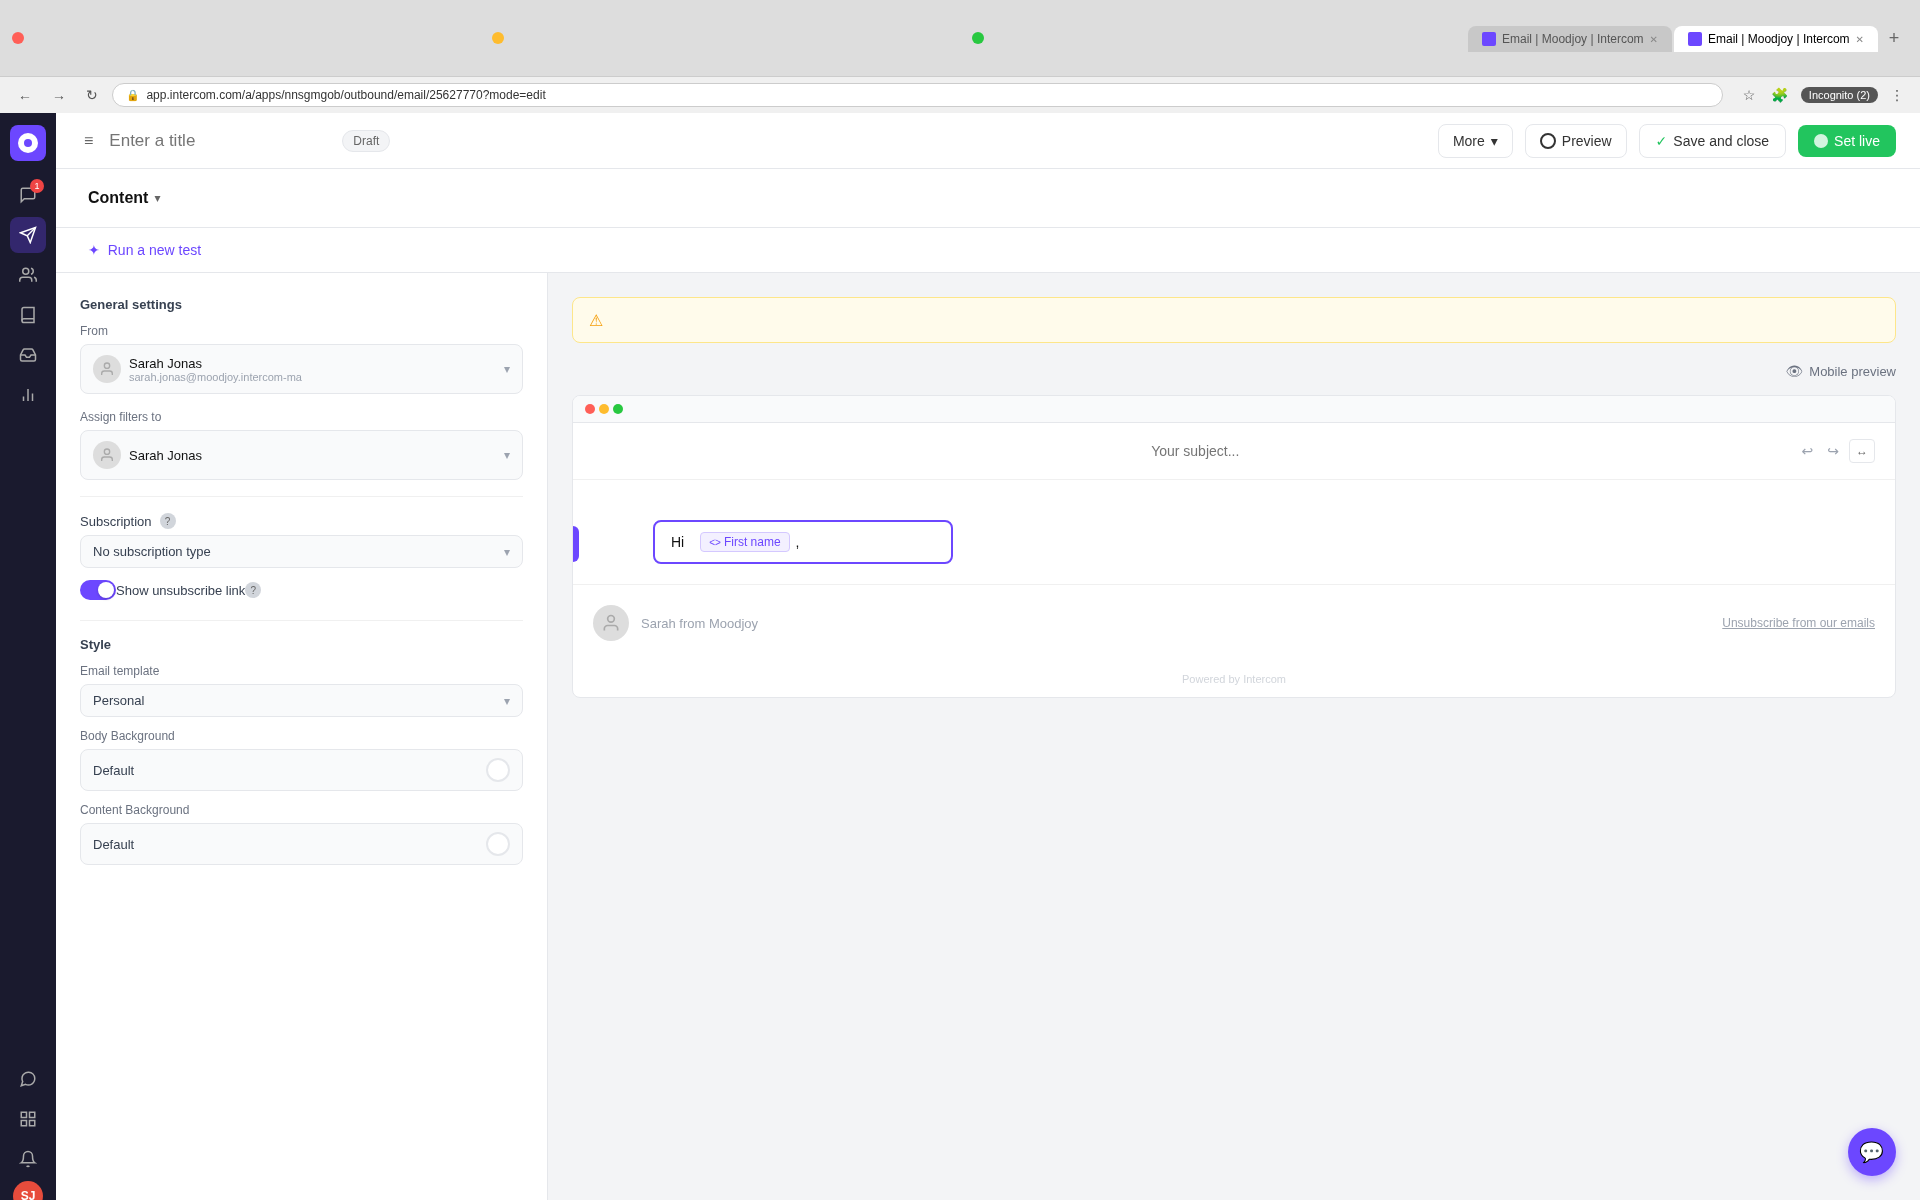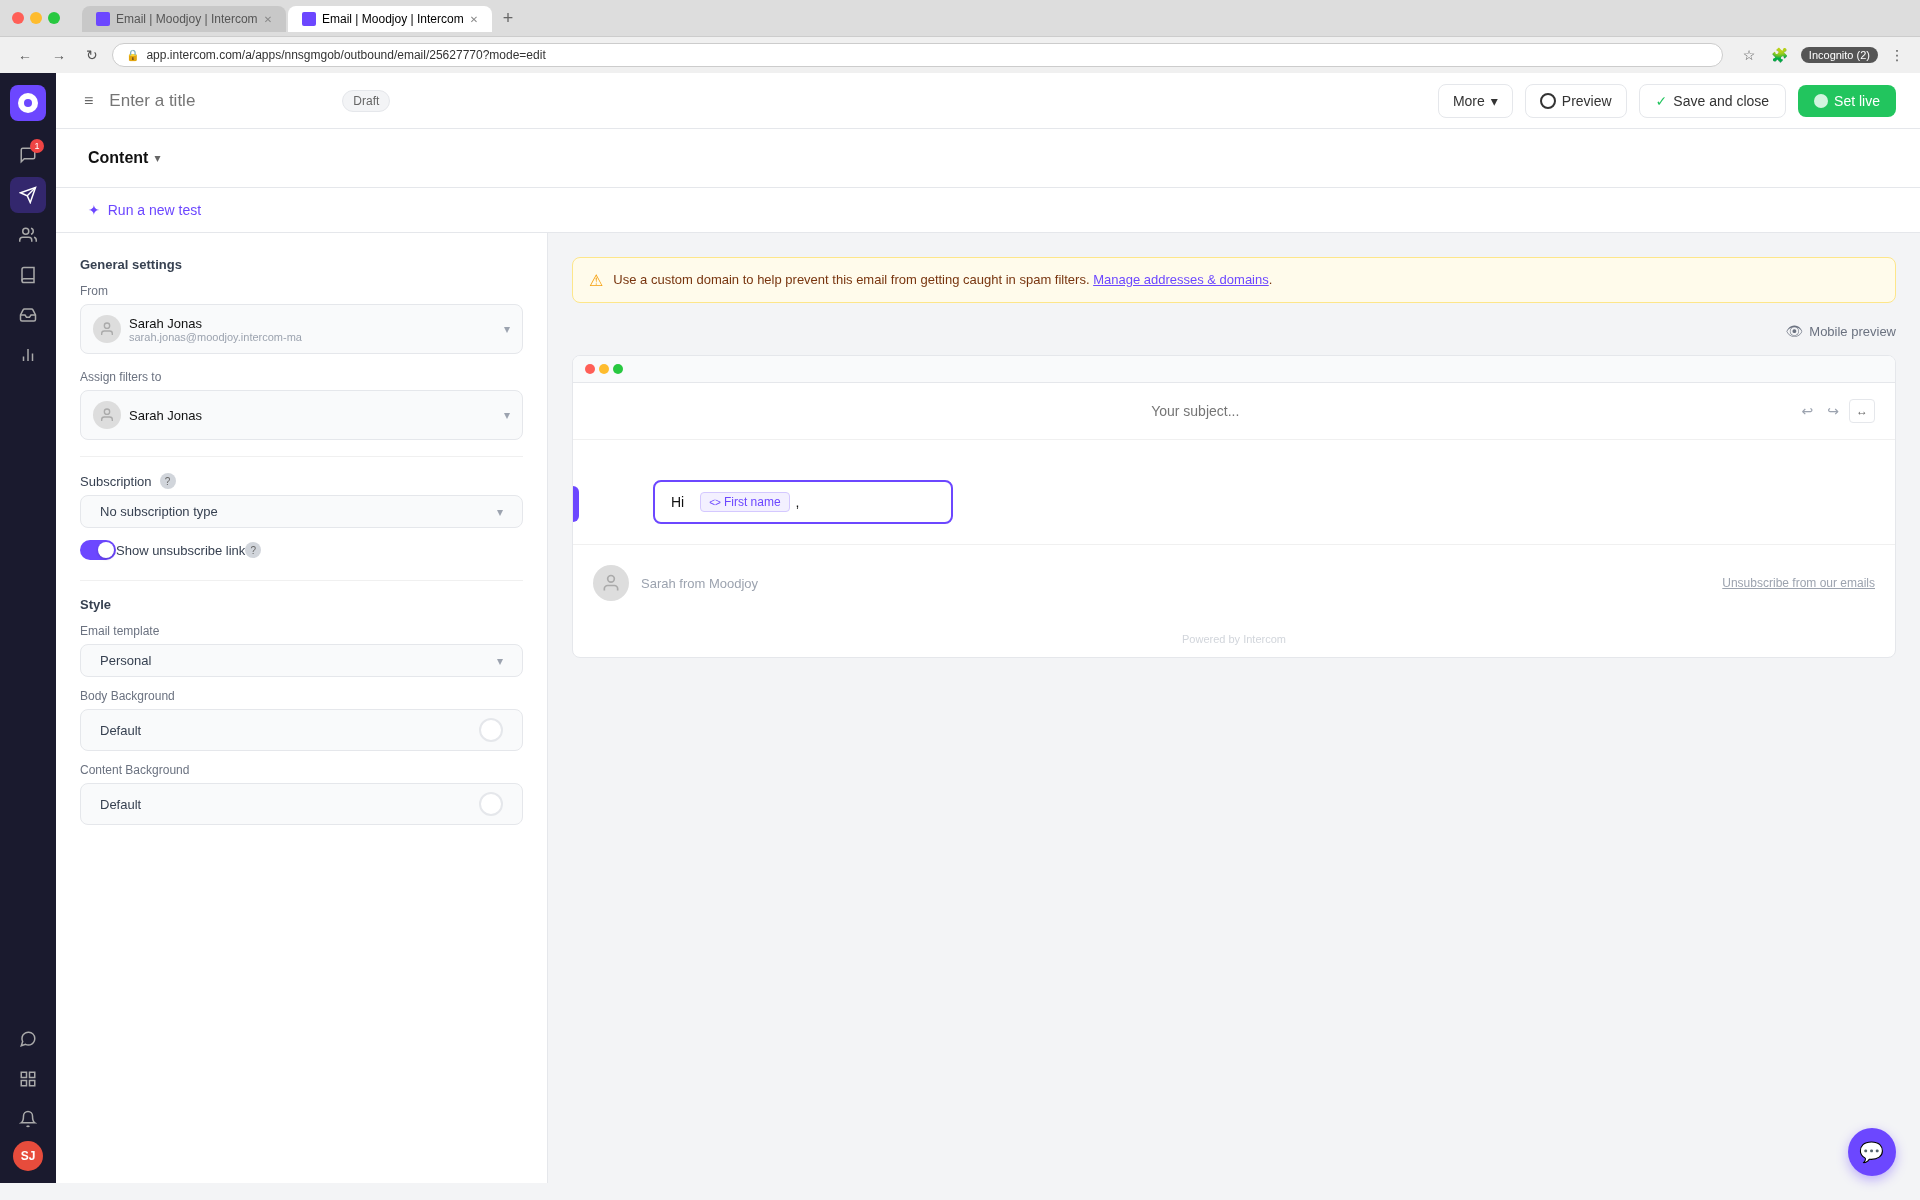--- a/index.html
+++ b/index.html
@@ -1,20 +1,20 @@
 <!DOCTYPE html>
 <html><head>
   <meta charset="utf-8">
   <style>
     * { box-sizing: border-box; margin: 0; padding: 0; }
     body { font-family: -apple-system, BlinkMacSystemFont, 'Segoe UI', sans-serif; background: #f3f4f6; overflow: hidden; }
 
     
     .browser-chrome { background: #e8e8e8; padding: 0; }
-    .browser-titlebar { background: #ddd; padding: 4px 12px; display: flex; align-items: center; gap: 6px; }
+    .browser-titlebar { background: #ddd; padding: 24px 12px; display: flex; align-items: center; gap: 6px; justify-content: space-between; }
     .browser-dot { width: 12px; height: 12px; border-radius: 50%; }
     .browser-dot.red { background: #ff5f57; }
     .browser-dot.yellow { background: #febc2e; }
     .browser-dot.green { background: #28c840; }
     .browser-tabs { display: flex; align-items: flex-end; gap: 2px; margin-left: 16px; }
     .browser-tab { background: #fff; padding: 6px 14px; border-radius: 8px 8px 0 0; font-size: 12px; display: flex; align-items: center; gap: 6px; min-width: 160px; }
     .browser-tab.inactive { background: #c8c8c8; color: #555; }
     .browser-tab-icon { width: 14px; height: 14px; background: #6c47ff; border-radius: 2px; flex-shrink: 0; }
     .browser-tab-close { margin-left: auto; cursor: pointer; color: #888; font-size: 10px; }
     .browser-tab-new { width: 28px; height: 28px; display: flex; align-items: center; justify-content: center; font-size: 18px; color: #666; cursor: pointer; }
@@ -75,21 +75,21 @@
     .from-name { font-size: 13px; font-weight: 500; color: #111; }
     .from-email { font-size: 11px; color: #9ca3af; }
     .from-arrow { color: #9ca3af; font-size: 12px; }
 
     .section-divider { margin: 16px 0; border: none; border-top: 1px solid #f0f0f0; }
 
     .subscription-row { display: flex; align-items: center; gap: 8px; margin-bottom: 6px; }
     .subscription-label { font-size: 13px; font-weight: 500; color: #374151; }
     .help-icon { width: 16px; height: 16px; border-radius: 50%; background: #d1d5db; color: #666; font-size: 10px; display: flex; align-items: center; justify-content: center; cursor: pointer; flex-shrink: 0; }
 
-    .select-field { background: #f9fafb; border: 1px solid #e5e7eb; border-radius: 8px; padding: 8px 19px; display: flex; align-items: center; justify-content: space-between; cursor: pointer; margin-bottom: 12px; }
+    .select-field { background: #f9fafb; border: 1px solid #e5e7eb; border-radius: 8px; padding: 8px 12px; display: flex; align-items: center; justify-content: space-between; cursor: pointer; margin-bottom: 12px; }
     .select-value { font-size: 13px; color: #374151; }
     .select-arrow { color: #9ca3af; font-size: 12px; }
 
     .toggle-row { display: flex; align-items: center; margin-bottom: 20px; }
     .toggle { width: 36px; height: 20px; background: #6c47ff; border-radius: 10px; position: relative; cursor: pointer; flex-shrink: 0; }
     .toggle-knob { width: 16px; height: 16px; background: #fff; border-radius: 50%; position: absolute; top: 2px; right: 2px; box-shadow: 0 1px 3px rgba(0,0,0,0.2); }
     .toggle-label { font-size: 13px; color: #374151; }
 
     .style-section { margin-top: 4px; }
 
@@ -364,25 +364,20 @@
             <span class="select-value">Default</span>
             <div style="width:24px;height:24px;border-radius:50%;border:2px solid #e5e7eb;background:#fff;"></div>
           </div>
         </div>
       </div>
 
       <div class="right-panel">
 
         <div class="warning-banner">
           <span class="warning-icon">⚠</span>
-          <div class="warning-text">
-            <span>Use a custom domain to help prevent this email from getting caught in spam filters.</span>
-            <span> </span>
-            <a class="warning-link">Manage addresses &amp; domains</a><span>.</span>
-          </div>
         </div>
 
         <div class="mobile-preview-row">
           <button class="mobile-preview-btn">
             <span class="eye-icon">👁</span>
             <span>Mobile preview</span>
           </button>
         </div>
 
         <div class="email-editor">

